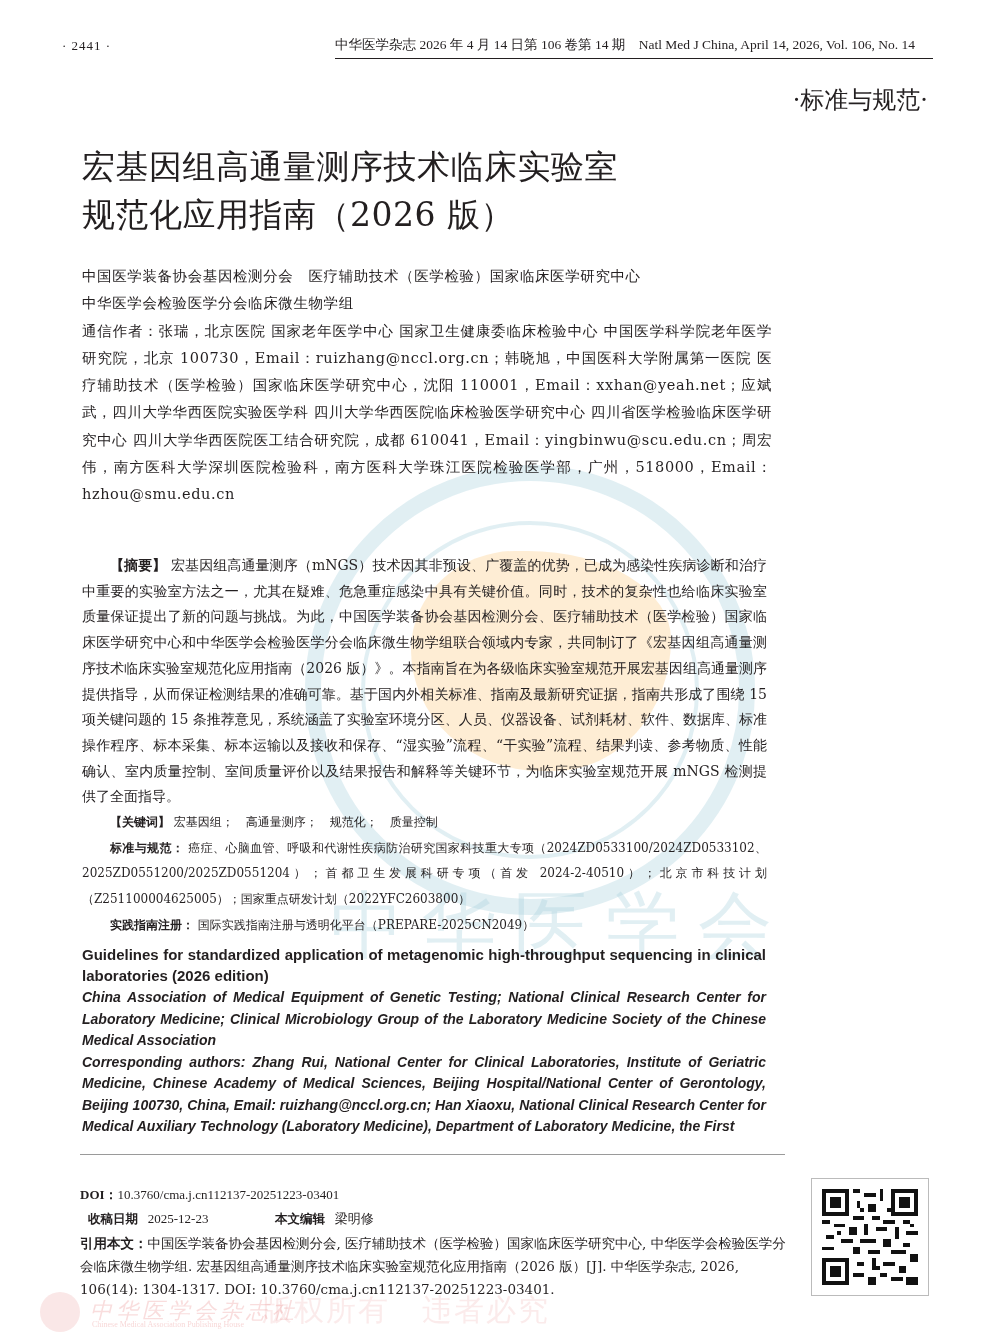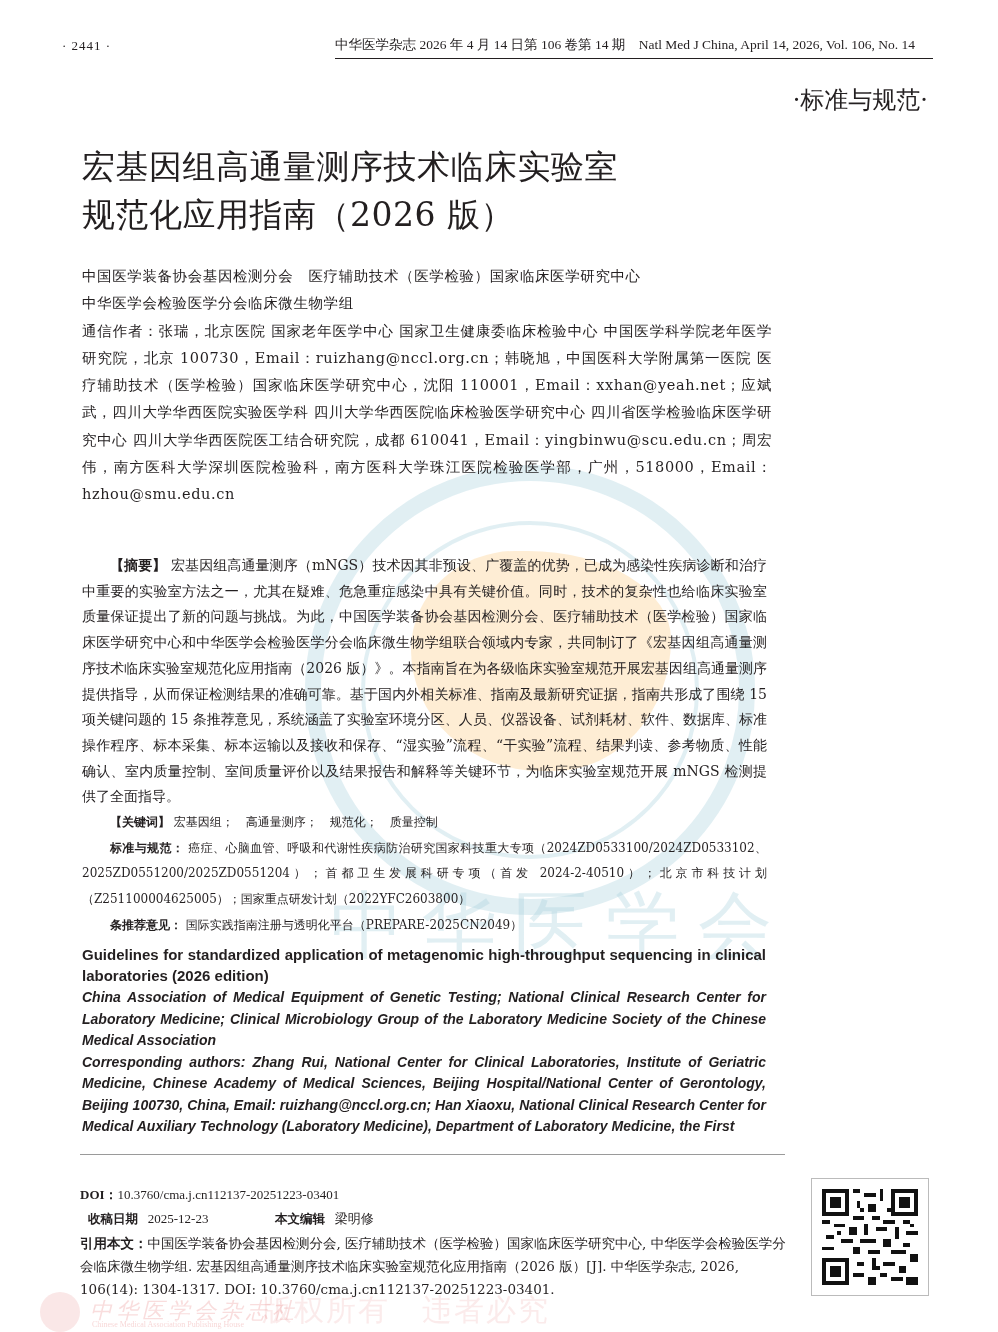--- a/index.html
+++ b/index.html
@@ -67,21 +67,21 @@
     </p>
     <p class="kw indent" style="margin:0;">
       <span class="label">【关键词】</span>
       <span>宏基因组；　高通量测序；　规范化；　质量控制</span>
     </p>
     <p class="fund indent" style="margin:0;">
       <span class="label">标准与规范：</span>
       <span>癌症、心脑血管、呼吸和代谢性疾病防治研究国家科技重大专项（2024ZD0533100/2024ZD0533102、2025ZD0551200/2025ZD0551204）；首都卫生发展科研专项（首发 2024-2-40510）；北京市科技计划（Z251100004625005）；国家重点研发计划（2022YFC2603800）</span>
     </p>
     <p class="reg indent" style="margin:0;">
-      <span class="label">条推荐意见：</span>
+      <span class="label">实践指南注册：</span>
       <span>国际实践指南注册与透明化平台（PREPARE-2025CN2049）</span>
     </p>
   </div>
 
   <div class="abs en-title">Guidelines for standardized application of metagenomic high-throughput sequencing in clinical laboratories (2026 edition)</div>
   <div class="abs en-body">
     <div>China Association of Medical Equipment of Genetic Testing; National Clinical Research Center for Laboratory Medicine; Clinical Microbiology Group of the Laboratory Medicine Society of the Chinese Medical Association</div>
     <div>Corresponding authors: Zhang Rui, National Center for Clinical Laboratories, Institute of Geriatric Medicine, Chinese Academy of Medical Sciences, Beijing Hospital/National Center of Gerontology, Beijing 100730, China, Email: ruizhang@nccl.org.cn; Han Xiaoxu, National Clinical Research Center for Medical Auxiliary Technology (Laboratory Medicine), Department of Laboratory Medicine, the First</div>
   </div>
 

